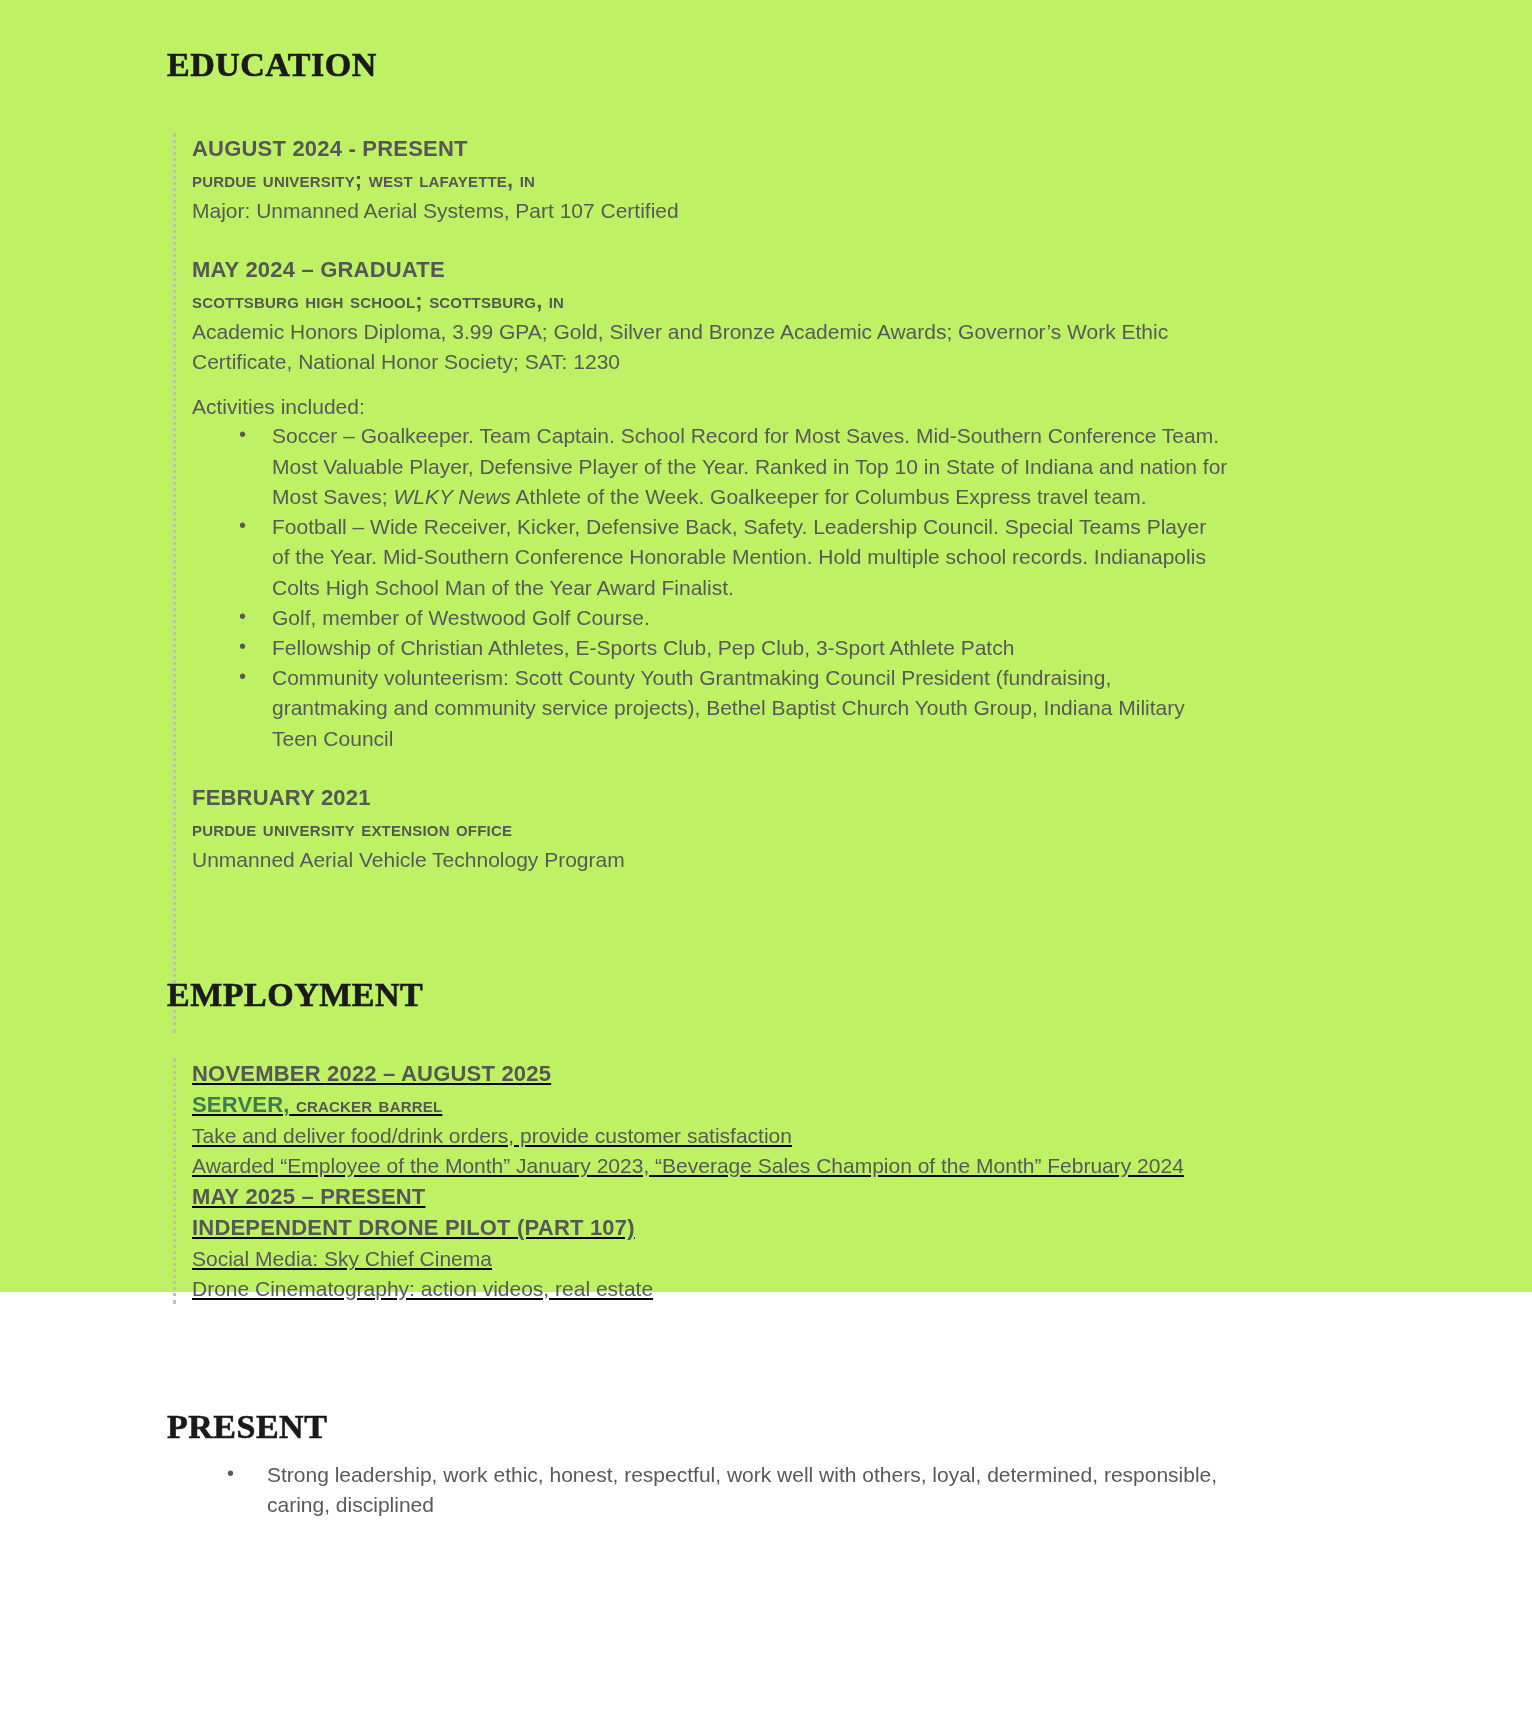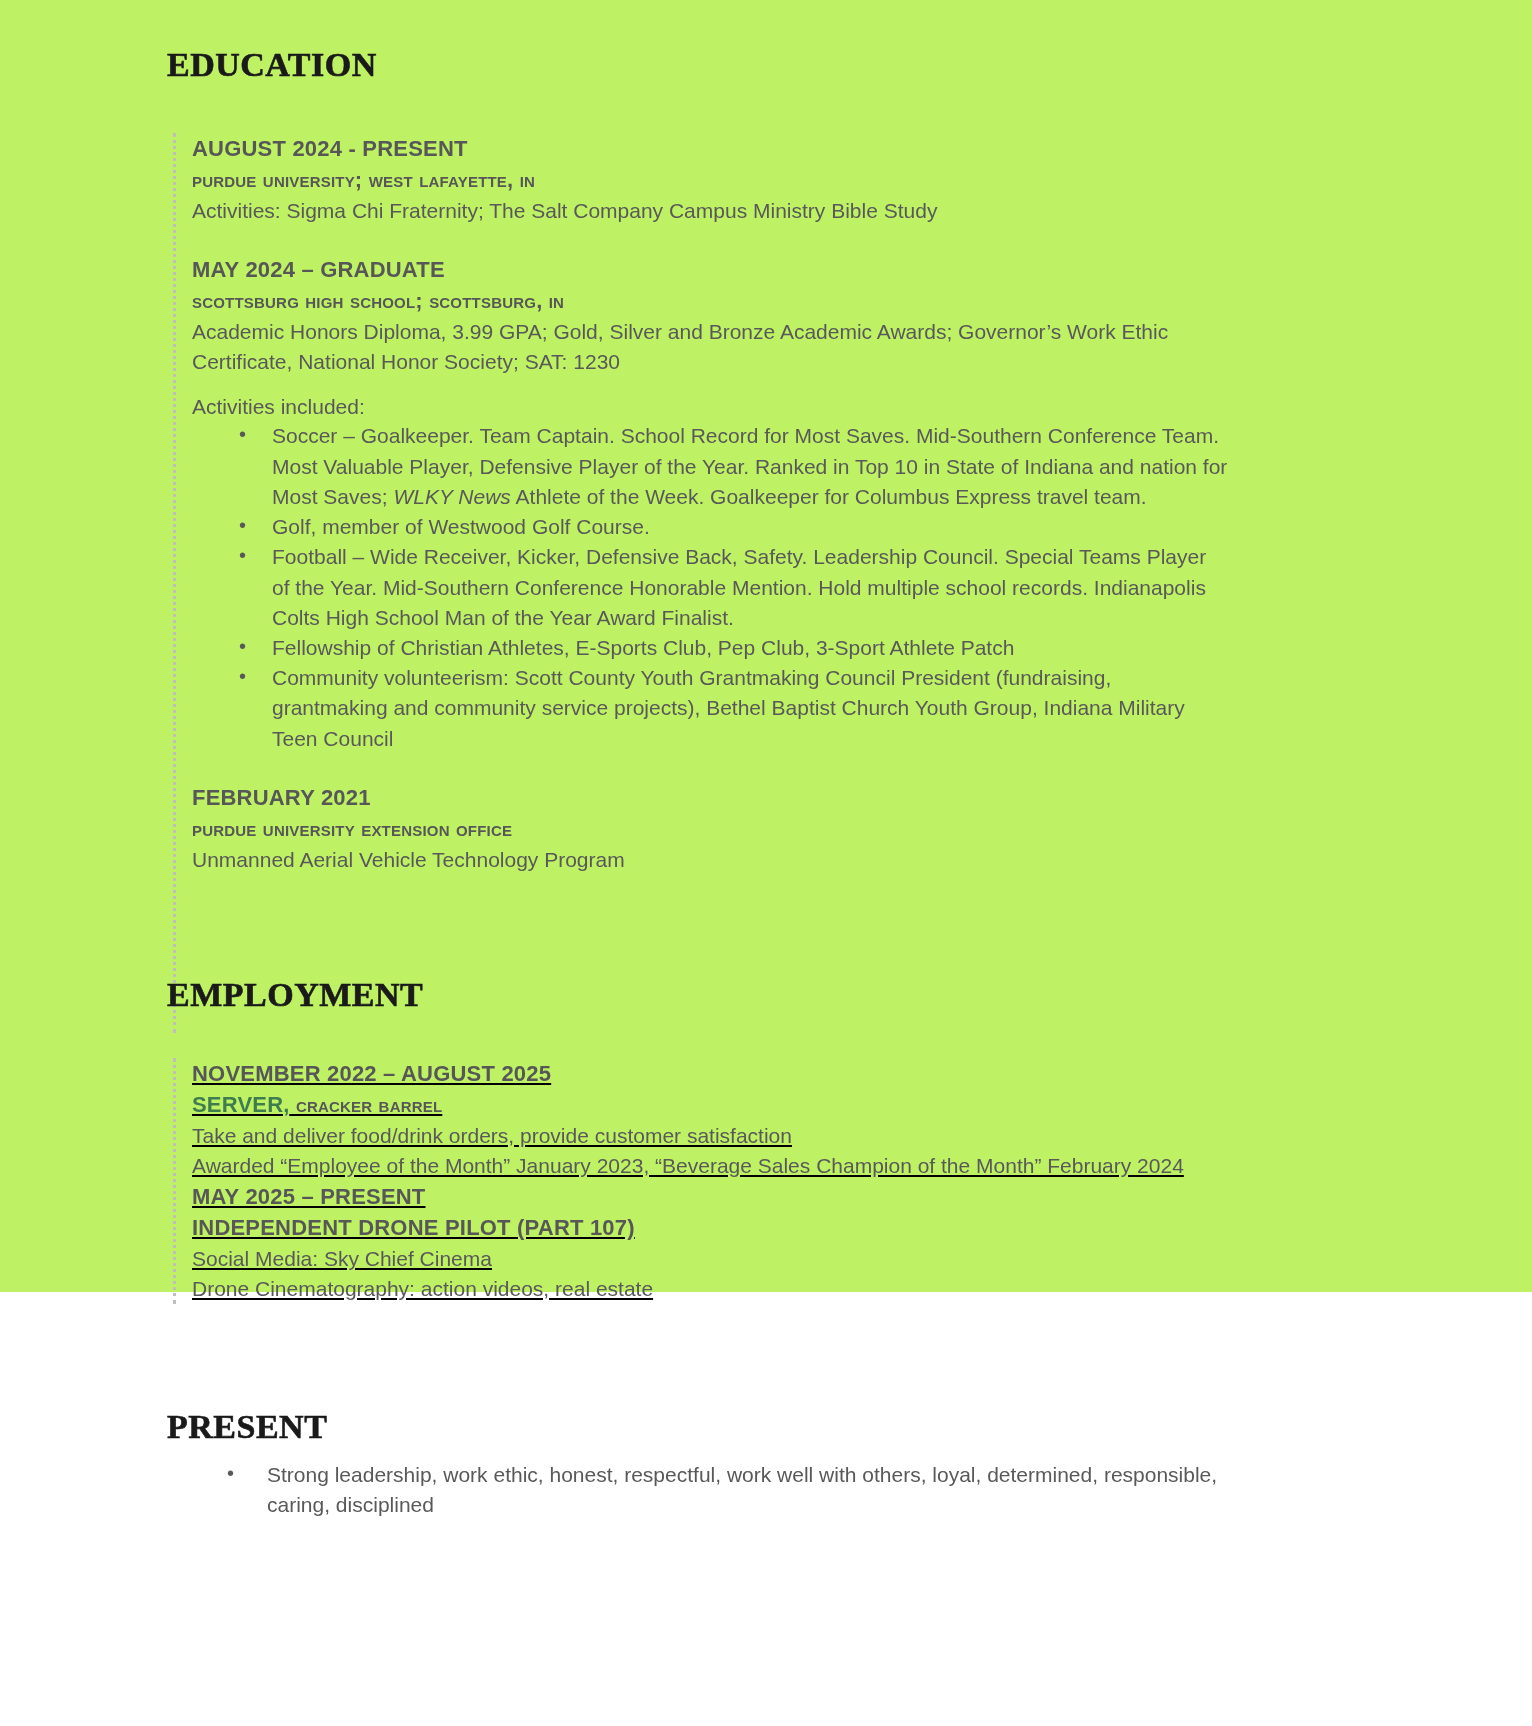--- a/index.html
+++ b/index.html
@@ -121,38 +121,38 @@
 
 <div class="page">
 
   <h1 class="section-title" id="edu-title">EDUCATION</h1>
 
   <div class="bordered-block clip-box" id="edu-block">
 
     <div>
       <div class="date-heading">AUGUST 2024 - PRESENT</div>
       <div class="org-heading">Purdue University; WESt lafayette, IN</div>
-      <div class="body-line">Activities: Sigma Chi Fraternity; The Salt Company Campus Ministry Bible Study</div>
+      <div class="body-line">Major: Unmanned Aerial Systems, Part 107 Certified</div>
     </div>
 
     <div class="spacer-md"></div>
 
     <div>
       <div class="date-heading">MAY 2024 – GRADUATE</div>
       <div class="org-heading">scottsburg high school; Scottsburg, IN</div>
       <div class="body-line wrap">Academic Honors Diploma, 3.99 GPA; Gold, Silver and Bronze Academic Awards; Governor’s Work Ethic Certificate, National Honor Society; SAT: 1230</div>
 
       <div class="spacer-sm"></div>
 
       <div class="body-line">Activities included:</div>
 
       <ul class="bullets">
         <li><span>Soccer – Goalkeeper. Team Captain. School Record for Most Saves. Mid-Southern Conference Team. Most Valuable Player, Defensive Player of the Year. Ranked in Top 10 in State of Indiana and nation for Most Saves; </span><span class="ital">WLKY News</span><span> Athlete of the Week. Goalkeeper for Columbus Express travel team.</span></li>
+        <li>Football – Wide Receiver, Kicker, Defensive Back, Safety. Leadership Council. Special Teams Player of the Year. Mid-Southern Conference Honorable Mention. Hold multiple school records. Indianapolis Colts High School Man of the Year Award Finalist.</li>
         <li>Golf, member of Westwood Golf Course.</li>
-        <li>Football – Wide Receiver, Kicker, Defensive Back, Safety. Leadership Council. Special Teams Player of the Year. Mid-Southern Conference Honorable Mention. Hold multiple school records. Indianapolis Colts High School Man of the Year Award Finalist.</li>
         <li>Fellowship of Christian Athletes, E-Sports Club, Pep Club, 3-Sport Athlete Patch</li>
         <li>Community volunteerism: Scott County Youth Grantmaking Council President (fundraising, grantmaking and community service projects), Bethel Baptist Church Youth Group, Indiana Military Teen Council</li>
       </ul>
     </div>
 
     <div class="spacer-md"></div>
 
     <div>
       <div class="date-heading">FEBRUARY 2021</div>
       <div class="org-heading">Purdue University extension office</div>

